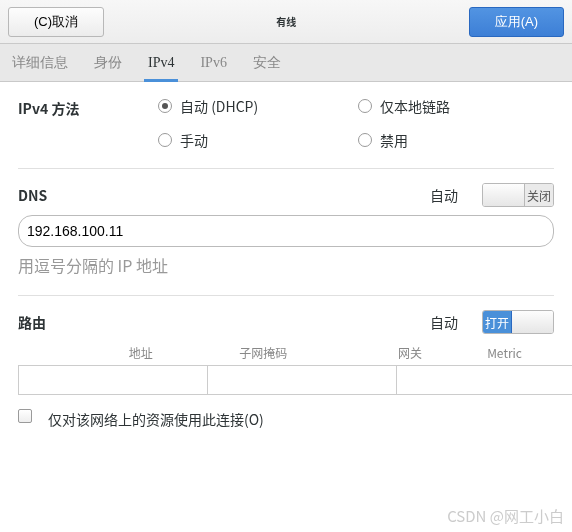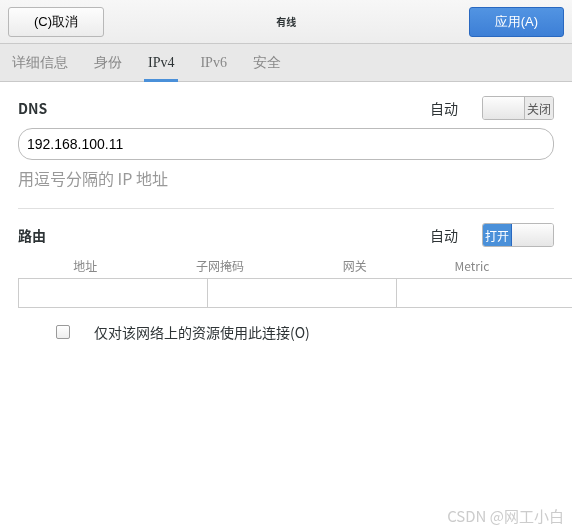--- a/index.html
+++ b/index.html
@@ -25,25 +25,25 @@
 .row-head .lbl { font-weight: bold; }
 .auto-wrap { display: flex; align-items: center; gap: 24px; }
 .switch { width: 72px; height: 24px; border: 1px solid #b8b8b8; border-radius: 3px; display: flex; overflow: hidden; cursor: pointer; }
 .switch .knob { width: 42px; background: linear-gradient(#fdfdfd,#e6e6e6); border-right: 1px solid #b8b8b8; }
 .switch .txt { flex: 1; display: flex; align-items: center; justify-content: center; font-size: 12px; background: #eaeaea; color: #555; }
 .switch.on .knob { order: 2; border-right: none; border-left: 1px solid #2968c0; }
 .switch.on .txt { background: #4a90d9; color: #fff; }
 .input { width: 100%; height: 32px; border: 1px solid #bbb; border-radius: 14px; padding: 0 8px; font-size: 14px; outline: none; }
 .hint { color: #999; font-size: 16px; margin-top: 6px; }
 .route-tbl { width: 100%; }
-.route-head { display: grid; grid-template-columns: 1fr 1fr 1fr 100px 32px; font-size: 12px; color: #888; text-align: center; padding: 2px 0 4px; }
+.route-head { display: grid; grid-template-columns: 1fr 1fr 1fr 100px 32px; font-size: 12px; color: #888; text-align: right; padding: 2px 0 4px; }
 .route-row { display: grid; grid-template-columns: 1fr 1fr 1fr 100px 32px; gap: 0; }
 .route-row input { height: 30px; border: 1px solid #ccc; border-radius: 0; padding: 0 6px; font-size: 13px; outline: none; }
 .route-row input + input { border-left: none; }
-.chk-row { display: flex; align-items: center; gap: 24px; margin-top: 14px; cursor: pointer; margin-left: 38px; }
+.chk-row { display: flex; align-items: flex-start; gap: 16px; margin-top: 14px; cursor: pointer; }
 .chk { width: 14px; height: 14px; border: 1px solid #9a9a9a; border-radius: 2px; background: linear-gradient(#fff,#eee); }
 .watermark { position: absolute; right: 8px; bottom: 6px; color: #ccc; font-size: 15px; pointer-events: none; }
 </style>
 </head>
 <body>
 
 <div class="titlebar">
   <button class="btn">(C)取消</button>
   <div class="title">有线</div>
   <button class="btn btn-primary">应用(A)</button>
@@ -52,20 +52,43 @@
 <div class="tabs">
   <div class="tab">详细信息</div>
   <div class="tab">身份</div>
   <div class="tab active">IPv4</div>
   <div class="tab">IPv6</div>
   <div class="tab">安全</div>
 </div>
 
 <div class="content">
 
+  <div class="section">
+    <div class="method-row">
+      <div class="method-label">IPv4 方法</div>
+      <div class="radio-grid">
+        <div class="radio-opt selected">
+            <span class="r"></span>
+            <span>自动 (DHCP)</span>
+          </div>
+        <div class="radio-opt">
+            <span class="r"></span>
+            <span>仅本地链路</span>
+          </div>
+        <div class="radio-opt">
+            <span class="r"></span>
+            <span>手动</span>
+          </div>
+        <div class="radio-opt">
+            <span class="r"></span>
+            <span>禁用</span>
+          </div>
+      </div>
+    </div>
+  </div>
 
   <div class="section">
     <div class="row-head">
       <div class="lbl">DNS</div>
       <div class="auto-wrap">
         <span>自动</span>
         <div class="switch">
           <div class="knob"></div>
           <div class="txt">关闭</div>
         </div>

